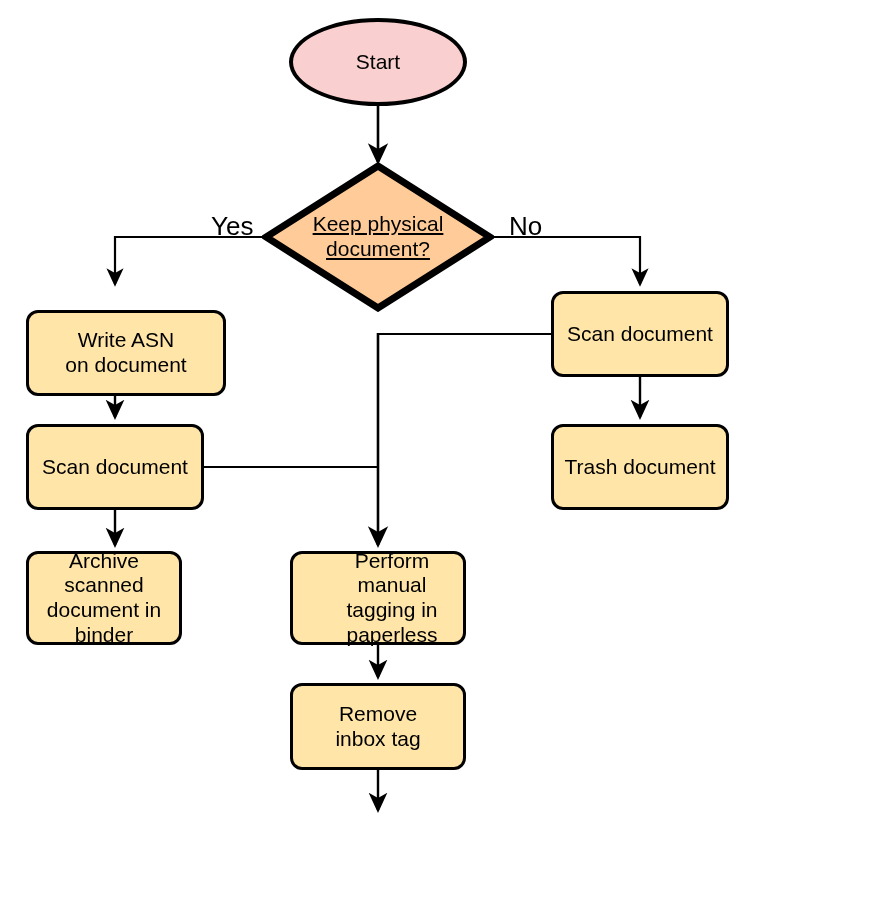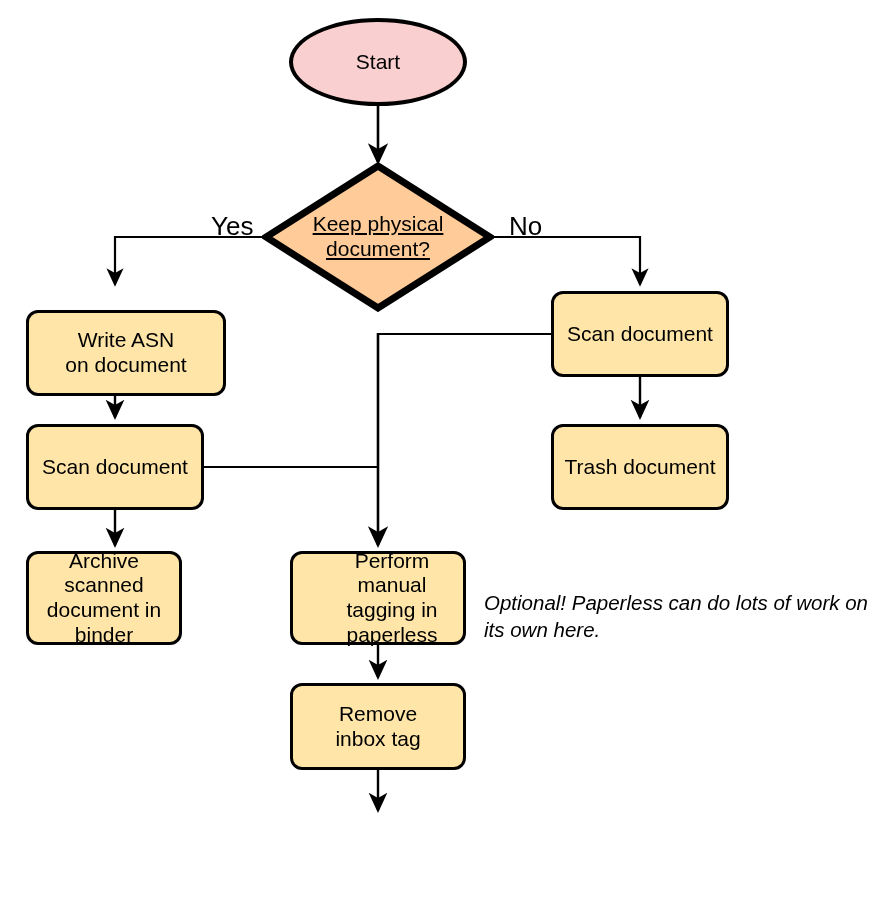--- a/index.html
+++ b/index.html
@@ -171,15 +171,14 @@
   <div class="node node-process" style="left:290px; top:683px; width:176px; height:87px;">
     <span class="node-label">Remove
 inbox tag</span>
   </div>
 
 
   <span class="edge-label" style="left:211px; top:211px;">Yes</span>
 
   <span class="edge-label" style="left:509px; top:211px;">No</span>
 
-  <div class="note" style="left:484px; top:590px; width:400px;">Optional! Paperless can do lots of work on its own here.</div>
 
 </div>
 
 </body></html>

